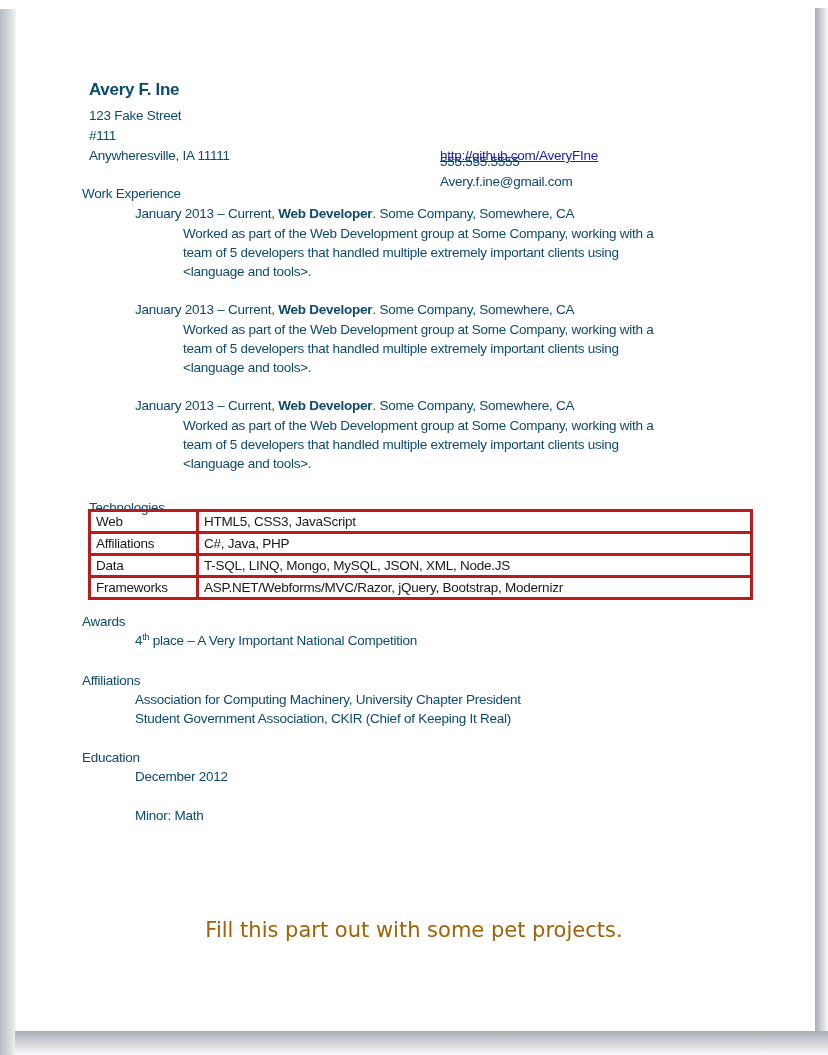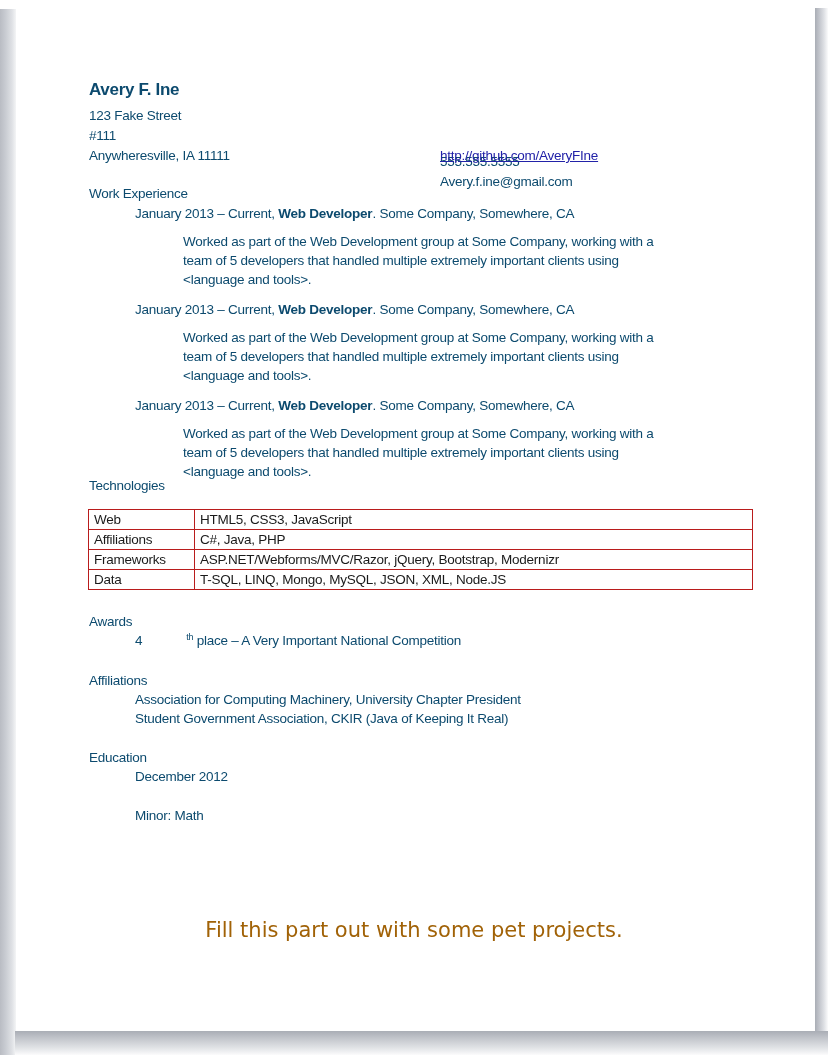--- a/index.html
+++ b/index.html
@@ -81,43 +81,42 @@
   .addr-line { left: 89px; }
   .contact-line { left: 440px; margin-top: 46px; }
 
   #link {
     left: 440px;
     color: #2222a8;
     text-decoration: underline;
     cursor: pointer;
   }
 
-  .section-head { left: 89px; }
+  .section-head { left: 82px; }
   .level1 { left: 135px; }
-  .level2 { left: 183px; margin-top: 8px; }
+  .level2 { left: 183px; }
 
   sup {
     font-size: 9px;
     vertical-align: super;
     line-height: 0;
-    margin-left: 44px;
-  }
-
-  
-  #tech-label { left: 89px; top: 476px; }
+  }
+
+  
+  #tech-label { left: 89px; top: 498px; }
   #tech-table {
     position: absolute;
     left: 88px;
     top: 509px;
     width: 665px;
     border-collapse: collapse;
     table-layout: fixed;
   }
   #tech-table td {
-    border: 1px solid #b91c1c;
+    border: 3px solid #b91c1c;
     height: 19px;
     padding: 0 0 0 5px;
     font-family: "Liberation Sans", sans-serif;
     font-size: 13.5px;
     line-height: 19px;
     color: #1a1a1a;
     letter-spacing: -0.25px;
     white-space: nowrap;
     overflow: hidden;
   }
@@ -181,36 +180,36 @@
     <tbody>
       <tr>
         <td class="cat">Web</td>
         <td>HTML5, CSS3, JavaScript</td>
       </tr>
       <tr>
         <td class="cat">Affiliations</td>
         <td>C#, Java, PHP</td>
       </tr>
       <tr>
+        <td class="cat">Data</td>
+        <td>T-SQL, LINQ, Mongo, MySQL, JSON, XML, Node.JS</td>
+      </tr>
+      <tr>
         <td class="cat">Frameworks</td>
         <td>ASP.NET/Webforms/MVC/Razor, jQuery, Bootstrap, Modernizr</td>
       </tr>
-      <tr>
-        <td class="cat">Data</td>
-        <td>T-SQL, LINQ, Mongo, MySQL, JSON, XML, Node.JS</td>
-      </tr>
     </tbody>
   </table>
 
   <div class="txt section-head" style="top:612px">Awards</div>
   <div class="txt level1" style="top:631px"><span>4</span><sup>th</sup><span> place – A Very Important National Competition</span></div>
 
   <div class="txt section-head" style="top:671px">Affiliations</div>
   <div class="txt level1" style="top:690px">Association for Computing Machinery, University Chapter President</div>
-  <div class="txt level1" style="top:709px">Student Government Association, CKIR (Java of Keeping It Real)</div>
+  <div class="txt level1" style="top:709px">Student Government Association, CKIR (Chief of Keeping It Real)</div>
 
   <div class="txt section-head" style="top:748px">Education</div>
   <div class="txt level1" style="top:767px">December 2012</div>
   <div class="txt level1" style="top:806px">Minor: Math</div>
 
   <div id="footer-note">Fill this part out with some pet projects.</div>
 
 </div>
 
 </body></html>

